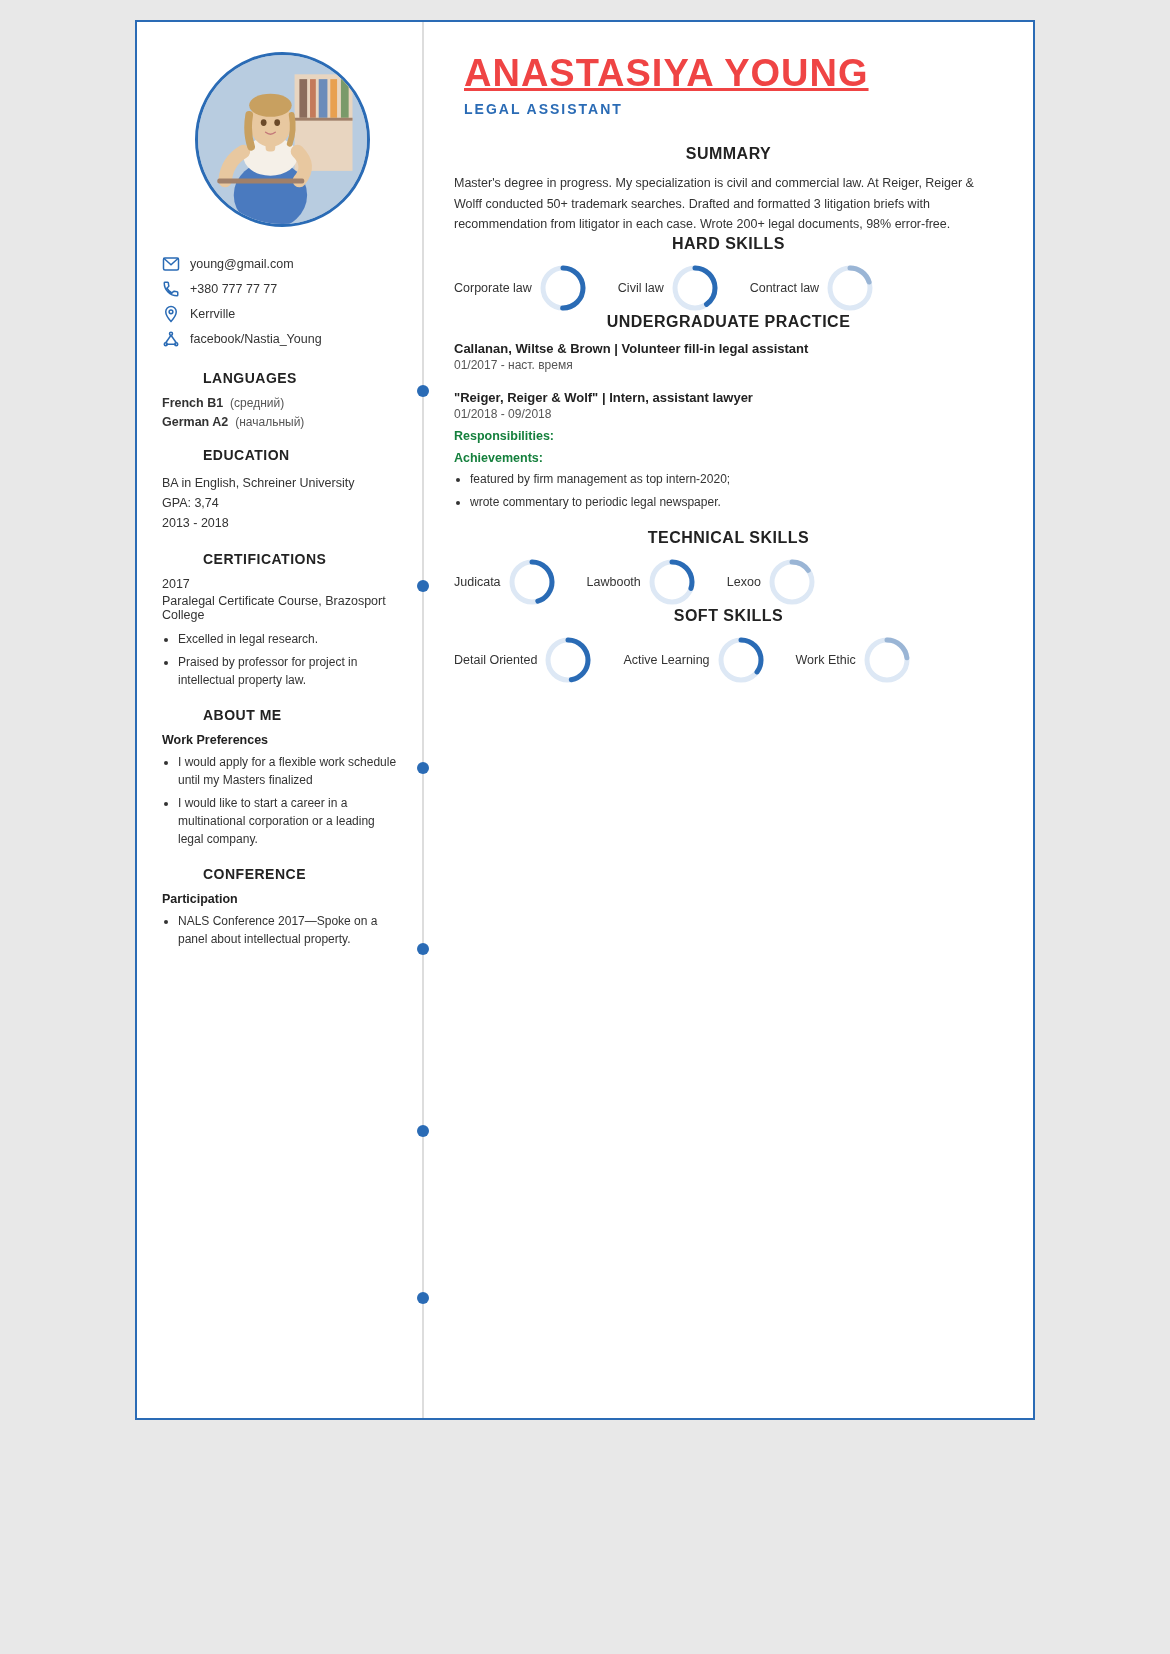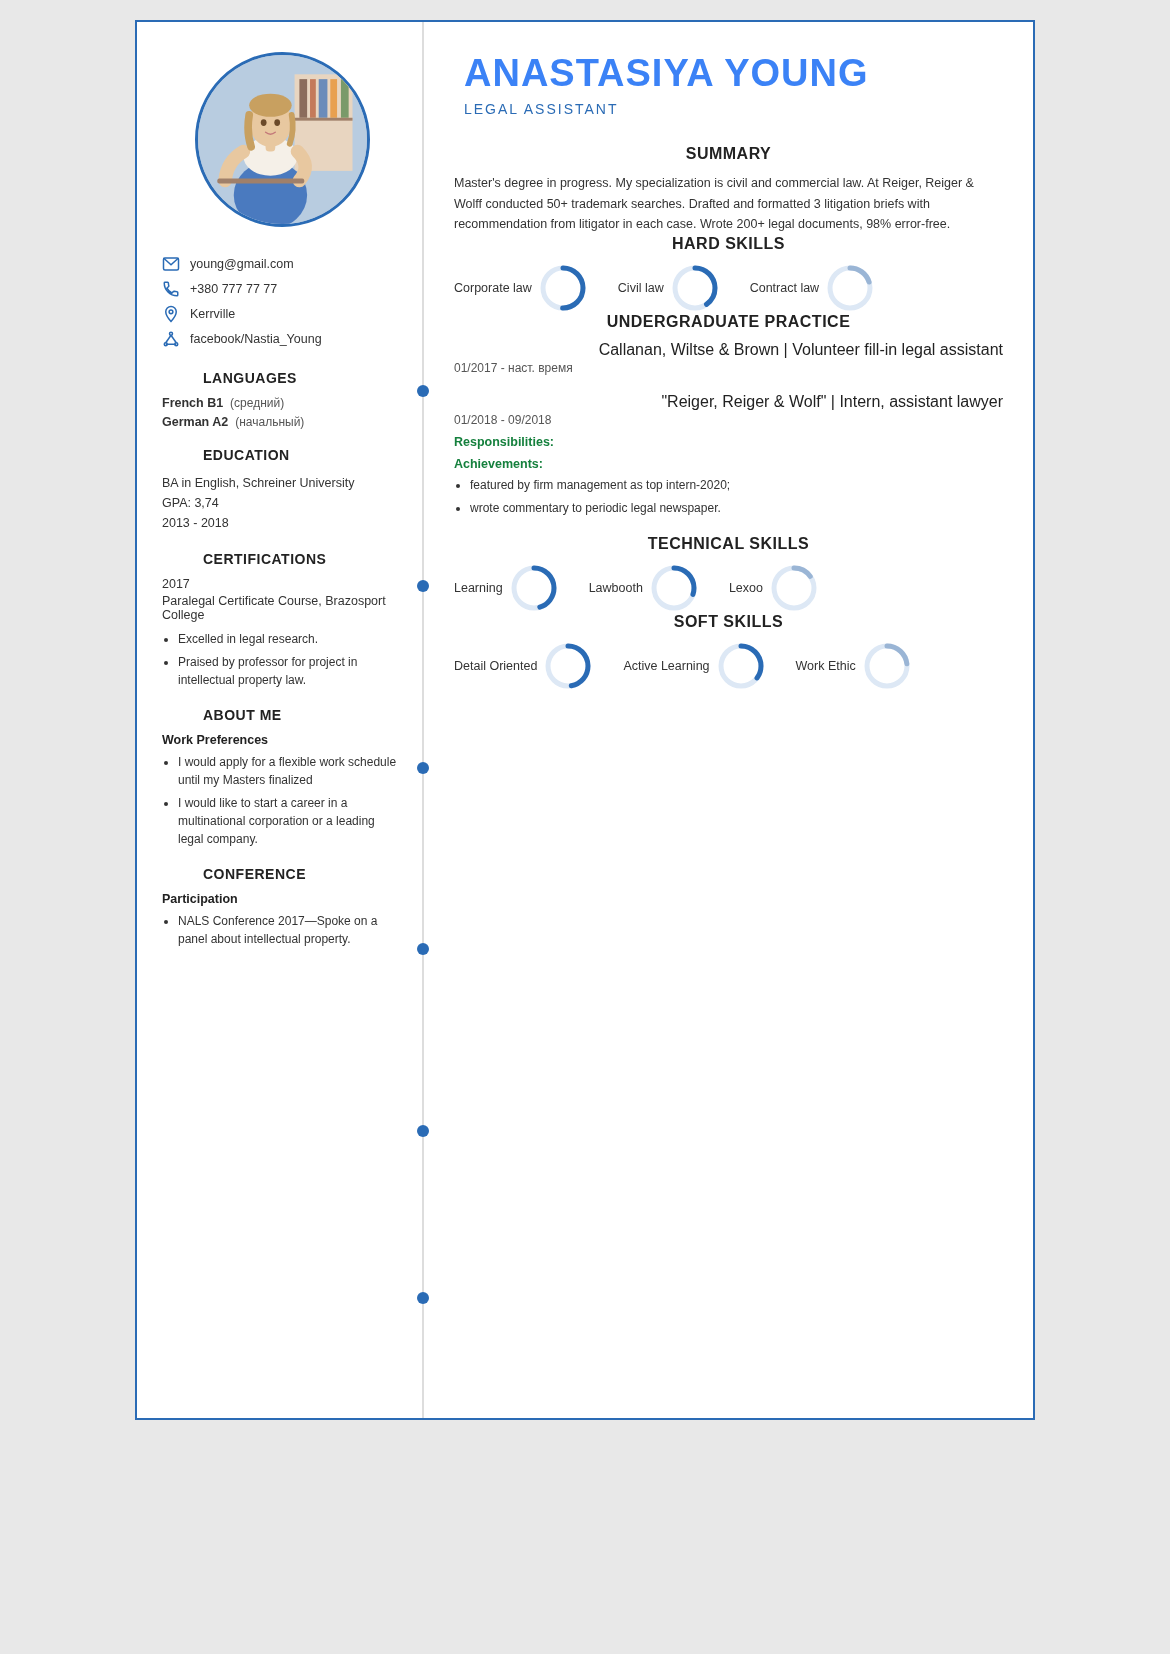--- a/index.html
+++ b/index.html
@@ -100,27 +100,28 @@
       flex: 1;
       padding: 30px 30px 30px 30px;
     }
     .name-title-area {
       margin-bottom: 28px;
       padding-left: 10px;
     }
     .full-name {
       font-size: 38px;
       font-weight: bold;
-      color: #3b82f6;
+      color: #ef4444;
       letter-spacing: 1px;
       margin-bottom: 6px;
+      text-decoration: underline;
     }
     .job-title {
       font-size: 14px;
-      font-weight: normal;
+      font-weight: bold;
       color: #2a6bb5;
       text-transform: uppercase;
       letter-spacing: 2px;
     }
     .section-title-right {
       font-size: 16px;
       font-weight: bold;
       color: #222;
       text-transform: uppercase;
       letter-spacing: 0.5px;
@@ -151,25 +152,24 @@
     .skill-circle-wrap {
       width: 50px;
       height: 50px;
     }
     .skill-circle-wrap svg {
       width: 50px;
       height: 50px;
     }
     .practice-entry { margin-bottom: 18px; }
     .practice-org {
-      font-size: 16px;
-      font-weight: normal;
+      font-size: 13px;
+      font-weight: bold;
       color: #222;
       margin-bottom: 2px;
-      text-align: right;
     }
     .practice-date { font-size: 12px; color: #555; margin-bottom: 8px; }
     .practice-subhead { font-size: 12.5px; font-weight: bold; color: #15803d; margin-bottom: 5px; }
     .right-bullet-list { padding-left: 16px; }
     .right-bullet-list li { font-size: 12px; color: #333; margin-bottom: 5px; line-height: 1.5; list-style-type: disc; }
   </style>
 </head>
 <body>
 
 <div class="resume-wrapper">
@@ -366,21 +366,21 @@
           <li>featured by firm management as top intern-2020;</li>
           <li>wrote commentary to periodic legal newspaper.</li>
         </ul>
       </div>
     </div>
 
     <div>
       <div class="section-title-right">TECHNICAL SKILLS</div>
       <div class="skills-row">
         <div class="skill-item">
-          <span class="skill-label">Learning</span>
+          <span class="skill-label">Judicata</span>
           <div class="skill-circle-wrap">
             <svg viewBox="0 0 50 50">
               <circle cx="25" cy="25" r="20" fill="none" stroke="#dde8f5" stroke-width="5"></circle>
               <circle cx="25" cy="25" r="20" fill="none" stroke="#2a6bb5" stroke-width="5" stroke-dasharray="87.9 125.6" stroke-dashoffset="31.4" stroke-linecap="round" transform="rotate(-90 25 25)"></circle>
             </svg>
           </div>
         </div>
         <div class="skill-item">
           <span class="skill-label">Lawbooth</span>
           <div class="skill-circle-wrap">

